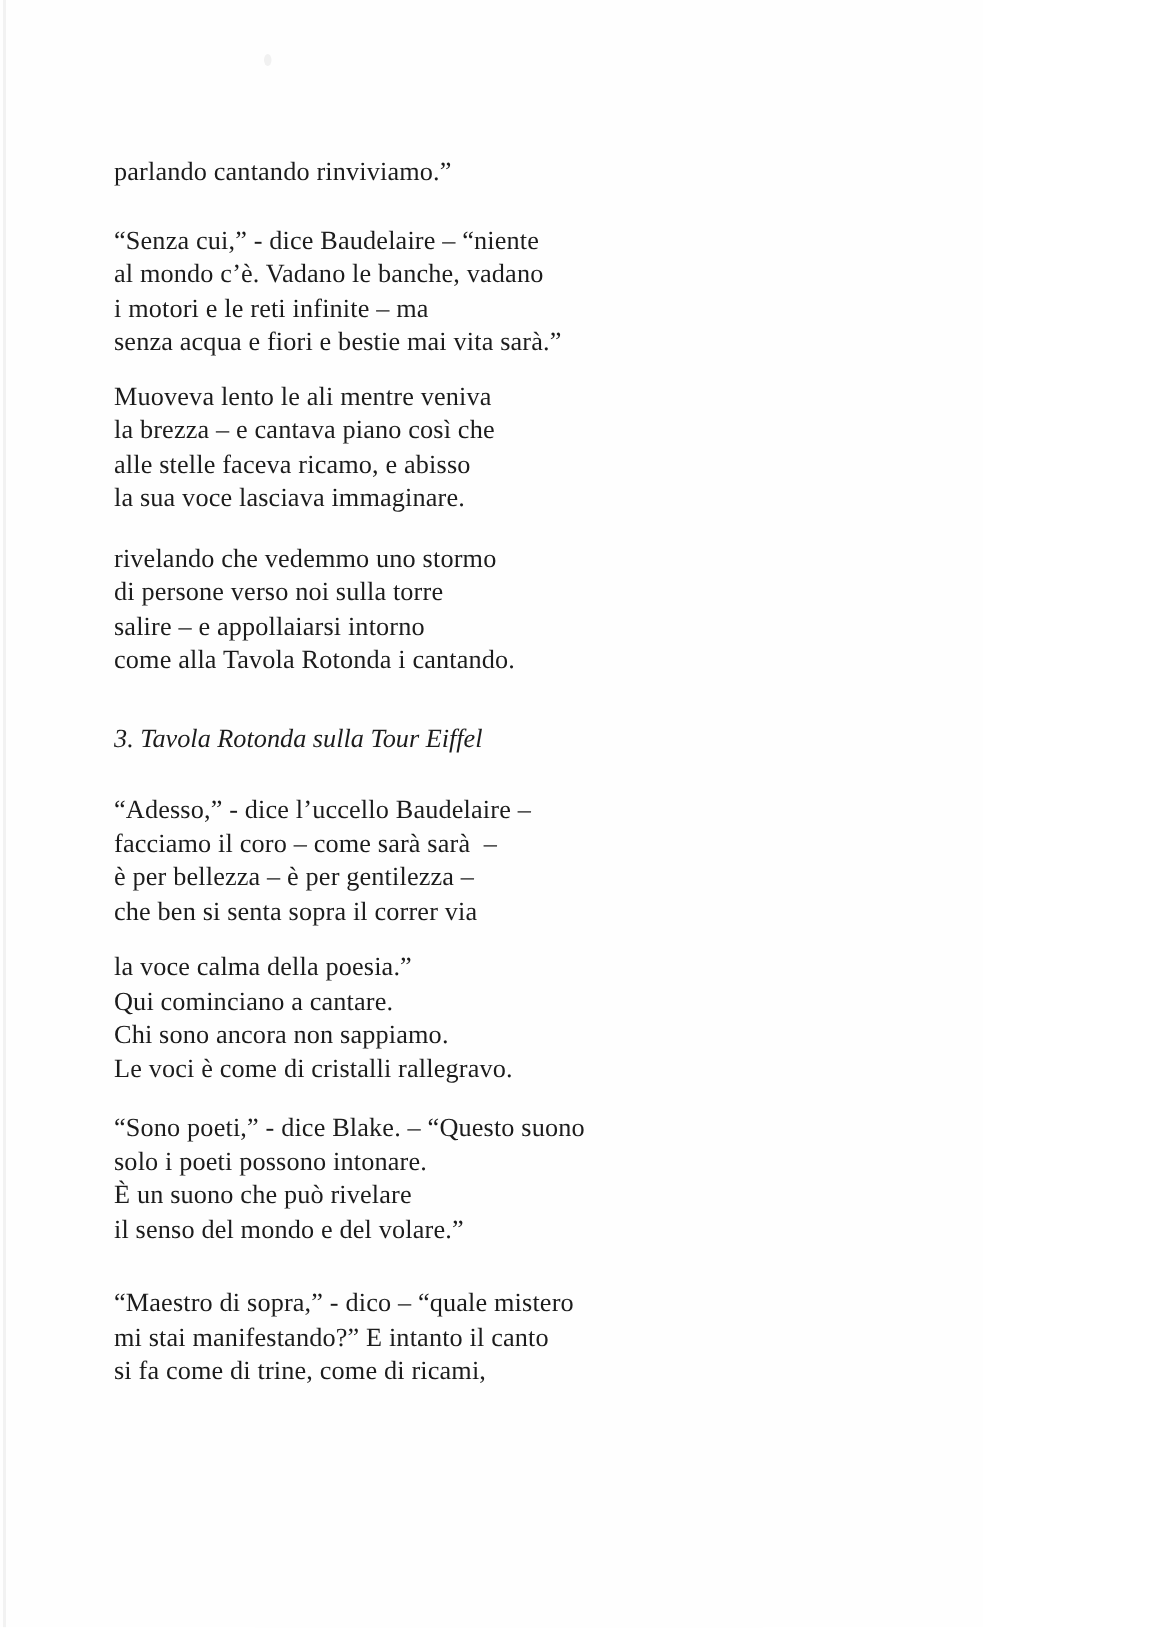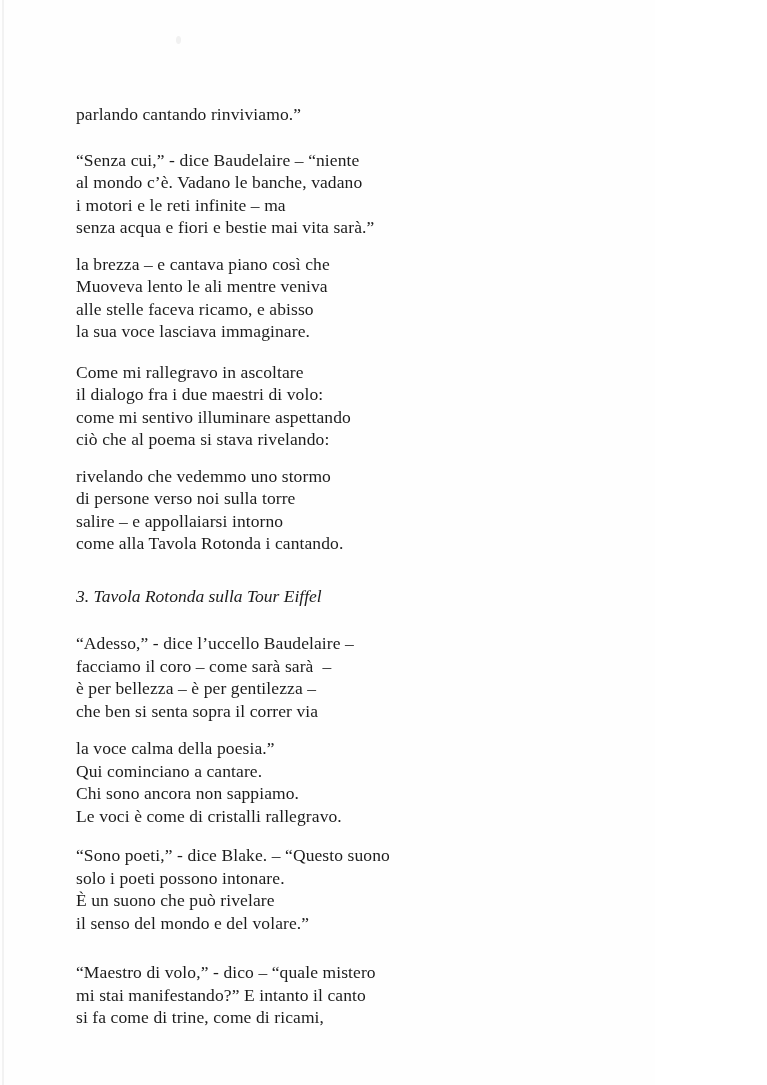--- a/index.html
+++ b/index.html
@@ -86,32 +86,26 @@
     </div>
 
     <div class="stanza s2">
       <div class="line">“Senza cui,” - dice Baudelaire – “niente</div>
       <div class="line">al mondo c’è. Vadano le banche, vadano</div>
       <div class="line">i motori e le reti infinite – ma</div>
       <div class="line">senza acqua e fiori e bestie mai vita sarà.”</div>
     </div>
 
     <div class="stanza s3">
+      <div class="line">Muoveva lento le ali mentre veniva</div>
       <div class="line">la brezza – e cantava piano così che</div>
-      <div class="line">Muoveva lento le ali mentre veniva</div>
       <div class="line">alle stelle faceva ricamo, e abisso</div>
       <div class="line">la sua voce lasciava immaginare.</div>
     </div>
 
-    <div class="stanza s4">
-      <div class="line">Come mi rallegravo in ascoltare</div>
-      <div class="line">il dialogo fra i due maestri di volo:</div>
-      <div class="line">come mi sentivo illuminare aspettando</div>
-      <div class="line">ciò che al poema si stava rivelando:</div>
-    </div>
 
     <div class="stanza s5">
       <div class="line">rivelando che vedemmo uno stormo</div>
       <div class="line">di persone verso noi sulla torre</div>
       <div class="line">salire – e appollaiarsi intorno</div>
       <div class="line">come alla Tavola Rotonda i cantando.</div>
     </div>
 
     <div class="section-heading">3. Tavola Rotonda sulla Tour Eiffel</div>
 
@@ -130,21 +124,21 @@
     </div>
 
     <div class="stanza s8">
       <div class="line">“Sono poeti,” - dice Blake. – “Questo suono</div>
       <div class="line">solo i poeti possono intonare.</div>
       <div class="line">È un suono che può rivelare</div>
       <div class="line">il senso del mondo e del volare.”</div>
     </div>
 
     <div class="stanza s9">
-      <div class="line">“Maestro di volo,” - dico – “quale mistero</div>
+      <div class="line">“Maestro di sopra,” - dico – “quale mistero</div>
       <div class="line">mi stai manifestando?” E intanto il canto</div>
       <div class="line">si fa come di trine, come di ricami,</div>
     </div>
 
   </div>
 
   <div class="page-number">17</div>
 
 </div>
 

